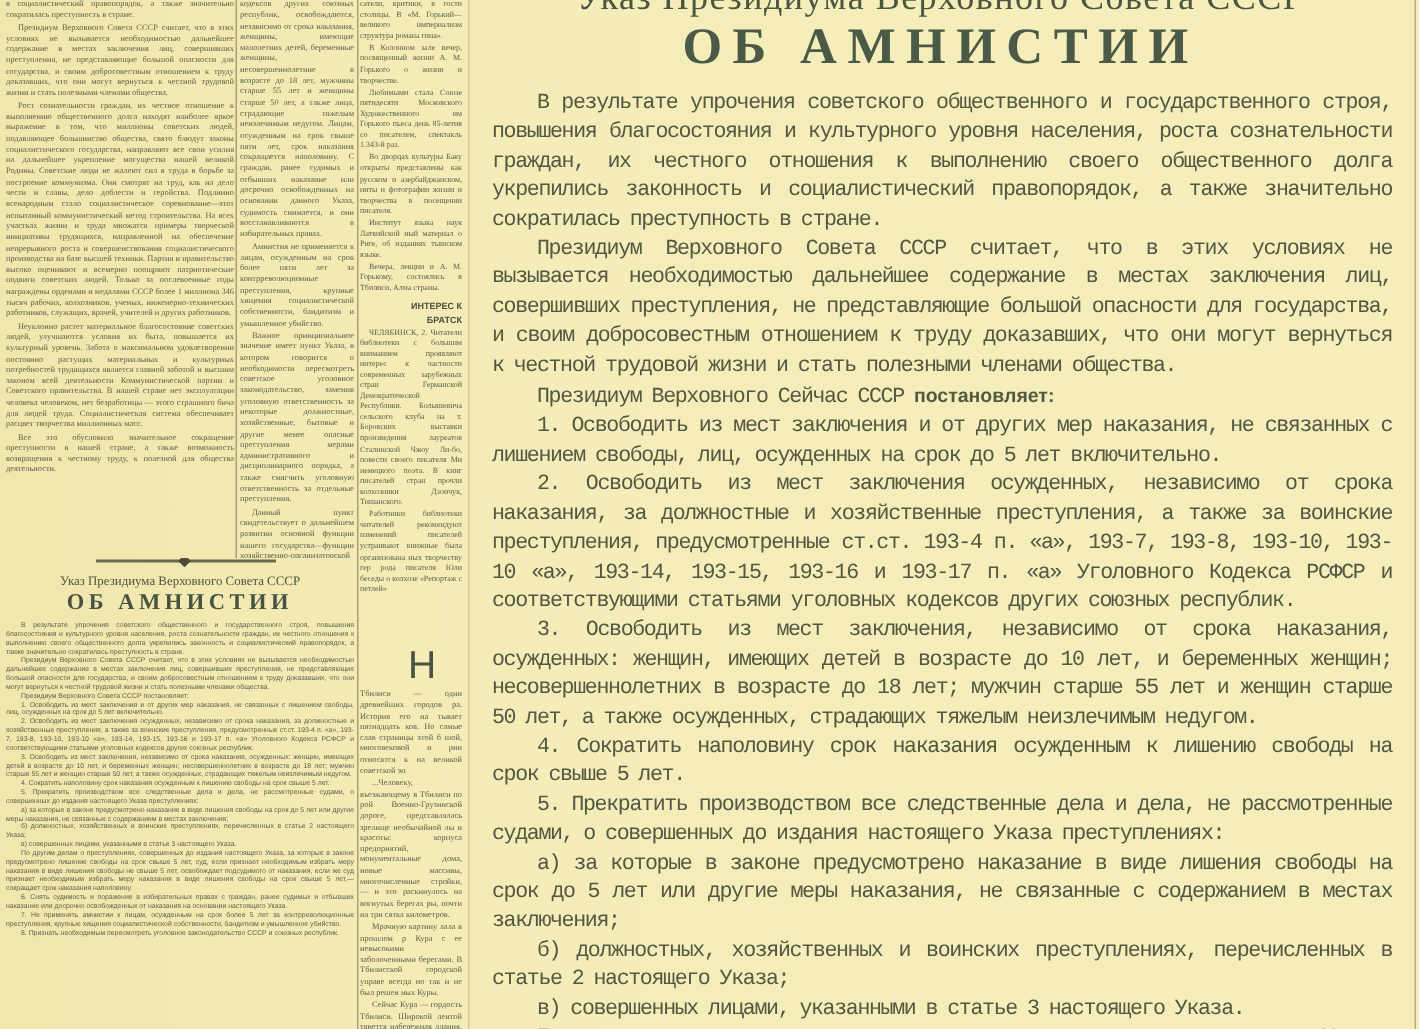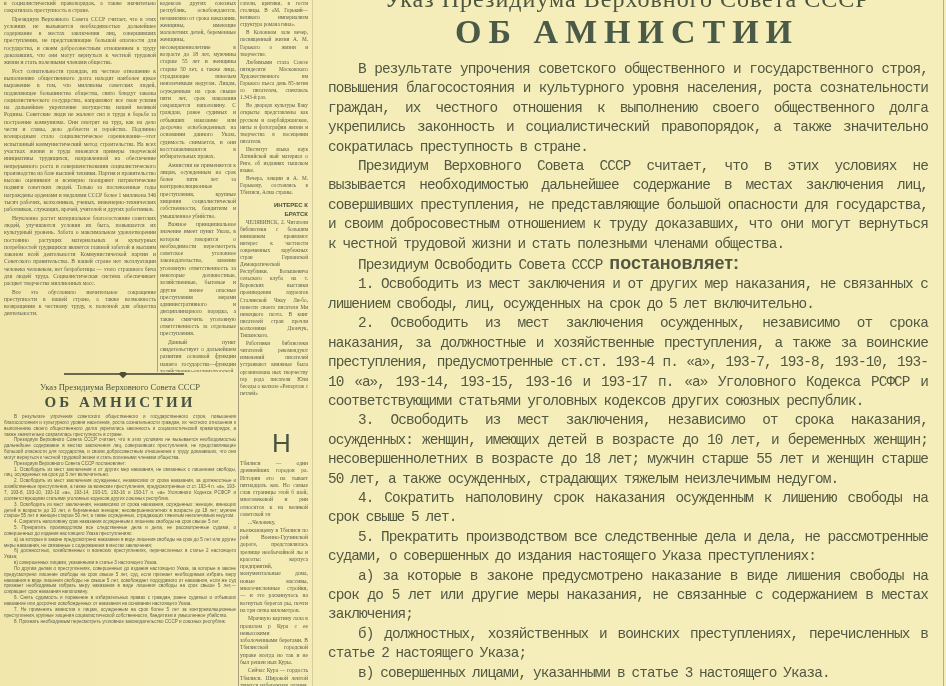--- a/index.html
+++ b/index.html
@@ -79,21 +79,21 @@
     font-family: "Liberation Serif", serif; font-weight: bold; font-size: 34px;
     letter-spacing: 7px; color: #4a5a46;
   }
   .main-body {
     position: absolute; top: 60px; left: 10px; width: 600px;
     font-family: "Liberation Mono", monospace; font-size: 14.4px; line-height: 19.4px;
     color: #535842; text-align: justify; letter-spacing: -0.9px; word-spacing: -1px;
   }
   .main-body p { text-indent: 30px; }
   .main-body p.sub { text-indent: 30px; }
-  .bold { font-family: "Liberation Sans", sans-serif; font-weight: bold; letter-spacing: 0; font-size: 18px; }
+  .bold { font-family: "Liberation Sans", sans-serif; font-weight: bold; letter-spacing: 0; font-size: 13px; }
   .main-divider { position: absolute; left: 312px; top: 0; width: 1px; height: 686px; background: #c9bf8f; opacity: 0.7; }
 </style>
 </head>
 <body>
 
 <div class="page">
 
   <div class="small-col col-a">
     <p style="text-indent:0">в социалистический правопорядок, а также значительно сократилась преступность в стране.</p>
     <p>Президиум Верховного Совета СССР считает, что в этих условиях не вызывается необходимостью дальнейшее содержание в местах заключения лиц, совершивших преступления, не представляющие большой опасности для государства, и своим добросовестным отношением к труду доказавших, что они могут вернуться к честной трудовой жизни и стать полезными членами общества.</p>
@@ -157,21 +157,21 @@
   </div>
 
   <div class="main-divider"></div>
 
   <div class="main">
     <div class="main-pre">Указ Президиума Верховного Совета СССР</div>
     <div class="main-title">ОБ АМНИСТИИ</div>
     <div class="main-body">
       <p>В результате упрочения советского общественного и государственного строя, повышения благосостояния и культурного уровня населения, роста сознательности граждан, их честного отношения к выполнению своего общественного долга укрепились законность и социалистический правопорядок, а также значительно сократилась преступность в стране.</p>
       <p>Президиум Верховного Совета СССР считает, что в этих условиях не вызывается необходимостью дальнейшее содержание в местах заключения лиц, совершивших преступления, не представляющие большой опасности для государства, и своим добросовестным отношением к труду доказавших, что они могут вернуться к честной трудовой жизни и стать полезными членами общества.</p>
-      <p><span>Президиум Освободить Совета СССР </span><span class="bold">постановляет:</span></p>
+      <p><span>Президиум Верховного Сейчас СССР </span><span class="bold">постановляет:</span></p>
       <p>1. Освободить из мест заключения и от других мер наказания, не связанных с лишением свободы, лиц, осужденных на срок до 5 лет включительно.</p>
       <p>2. Освободить из мест заключения осужденных, независимо от срока наказания, за должностные и хозяйственные преступления, а также за воинские преступления, предусмотренные ст.ст. 193-4 п. «а», 193-7, 193-8, 193-10, 193-10 «а», 193-14, 193-15, 193-16 и 193-17 п. «а» Уголовного Кодекса РСФСР и соответствующими статьями уголовных кодексов других союзных республик.</p>
       <p>3. Освободить из мест заключения, независимо от срока наказания, осужденных: женщин, имеющих детей в возрасте до 10 лет, и беременных женщин; несовершеннолетних в возрасте до 18 лет; мужчин старше 55 лет и женщин старше 50 лет, а также осужденных, страдающих тяжелым неизлечимым недугом.</p>
       <p>4. Сократить наполовину срок наказания осужденным к лишению свободы на срок свыше 5 лет.</p>
       <p>5. Прекратить производством все следственные дела и дела, не рассмотренные судами, о совершенных до издания настоящего Указа преступлениях:</p>
       <p class="sub">а) за которые в законе предусмотрено наказание в виде лишения свободы на срок до 5 лет или другие меры наказания, не связанные с содержанием в местах заключения;</p>
       <p class="sub">б) должностных, хозяйственных и воинских преступлениях, перечисленных в статье 2 настоящего Указа;</p>
       <p class="sub">в) совершенных лицами, указанными в статье 3 настоящего Указа.</p>
       <p>По другим делам о преступлениях, совершенных до издания настоящего Указа, за которые в законе предусмотрено лишение свободы на срок свыше 5 лет, суд, если признает необходимым избрать меру наказания в виде лишения свободы не свыше 5 лет, освобождает подсудимого от наказания, если же суд признает необходимым избрать меру наказания в виде лишения свободы на срок свыше 5 лет,— сокращает срок наказания наполовину.</p>
 

